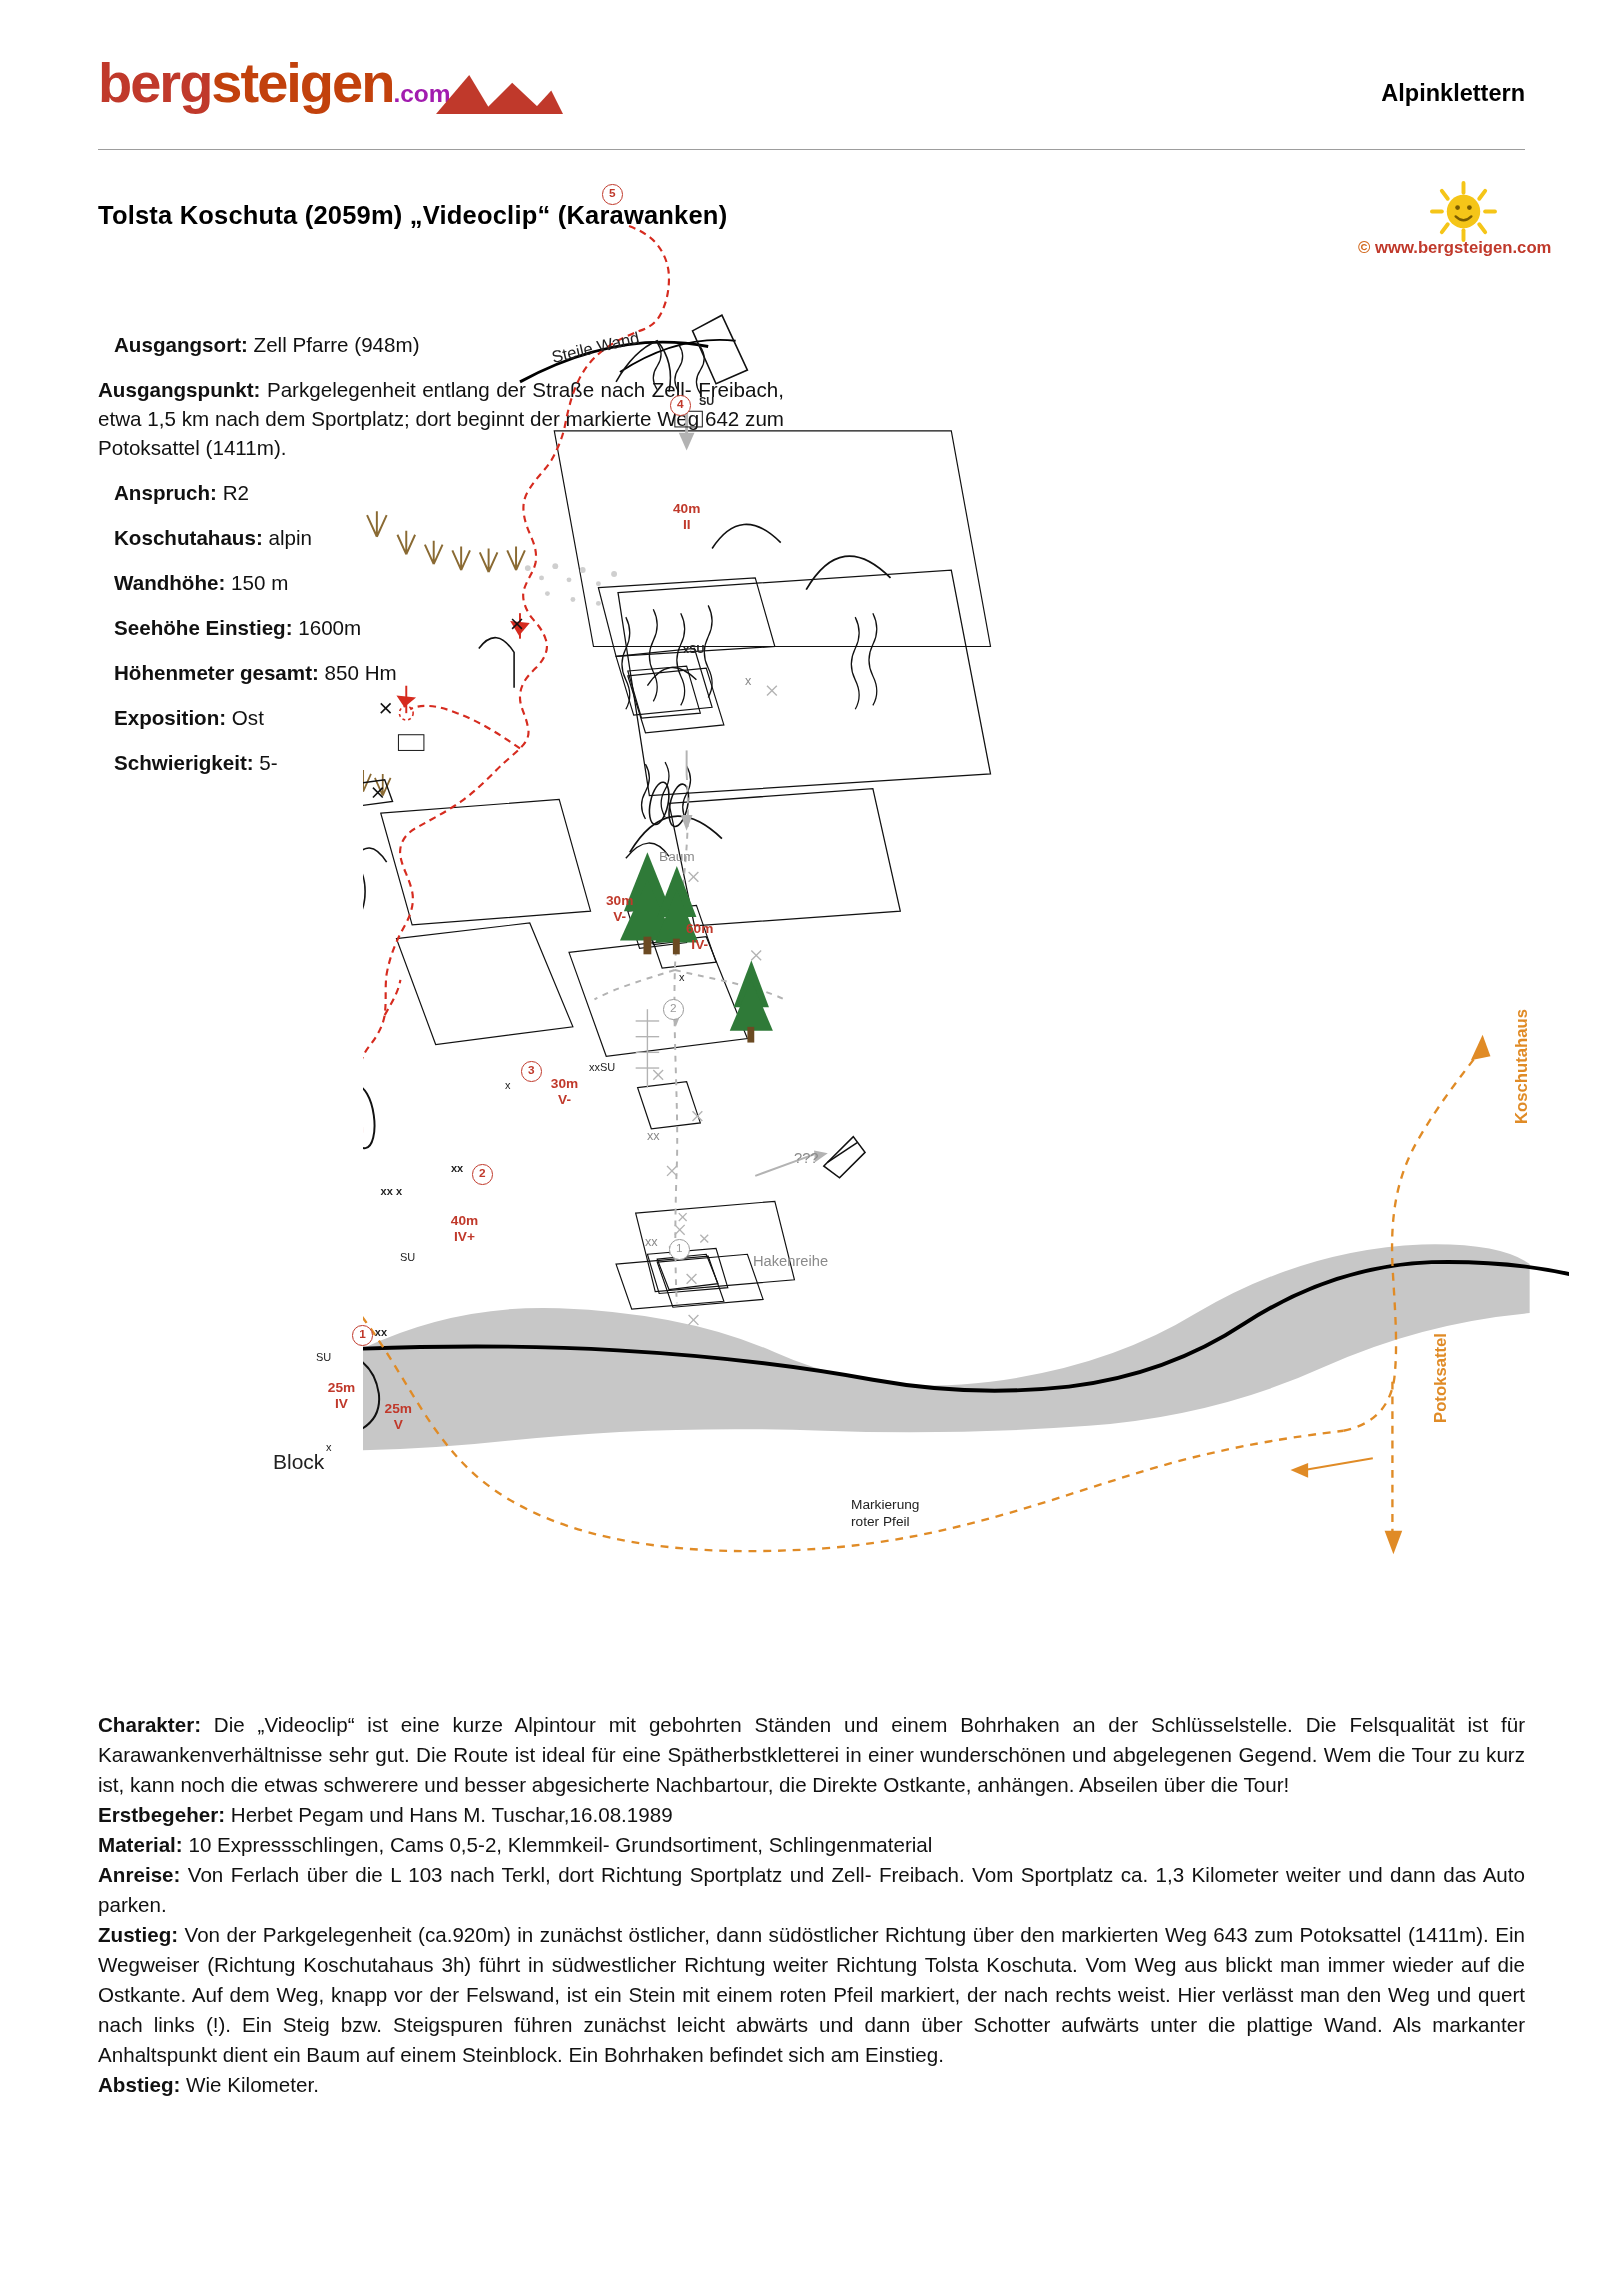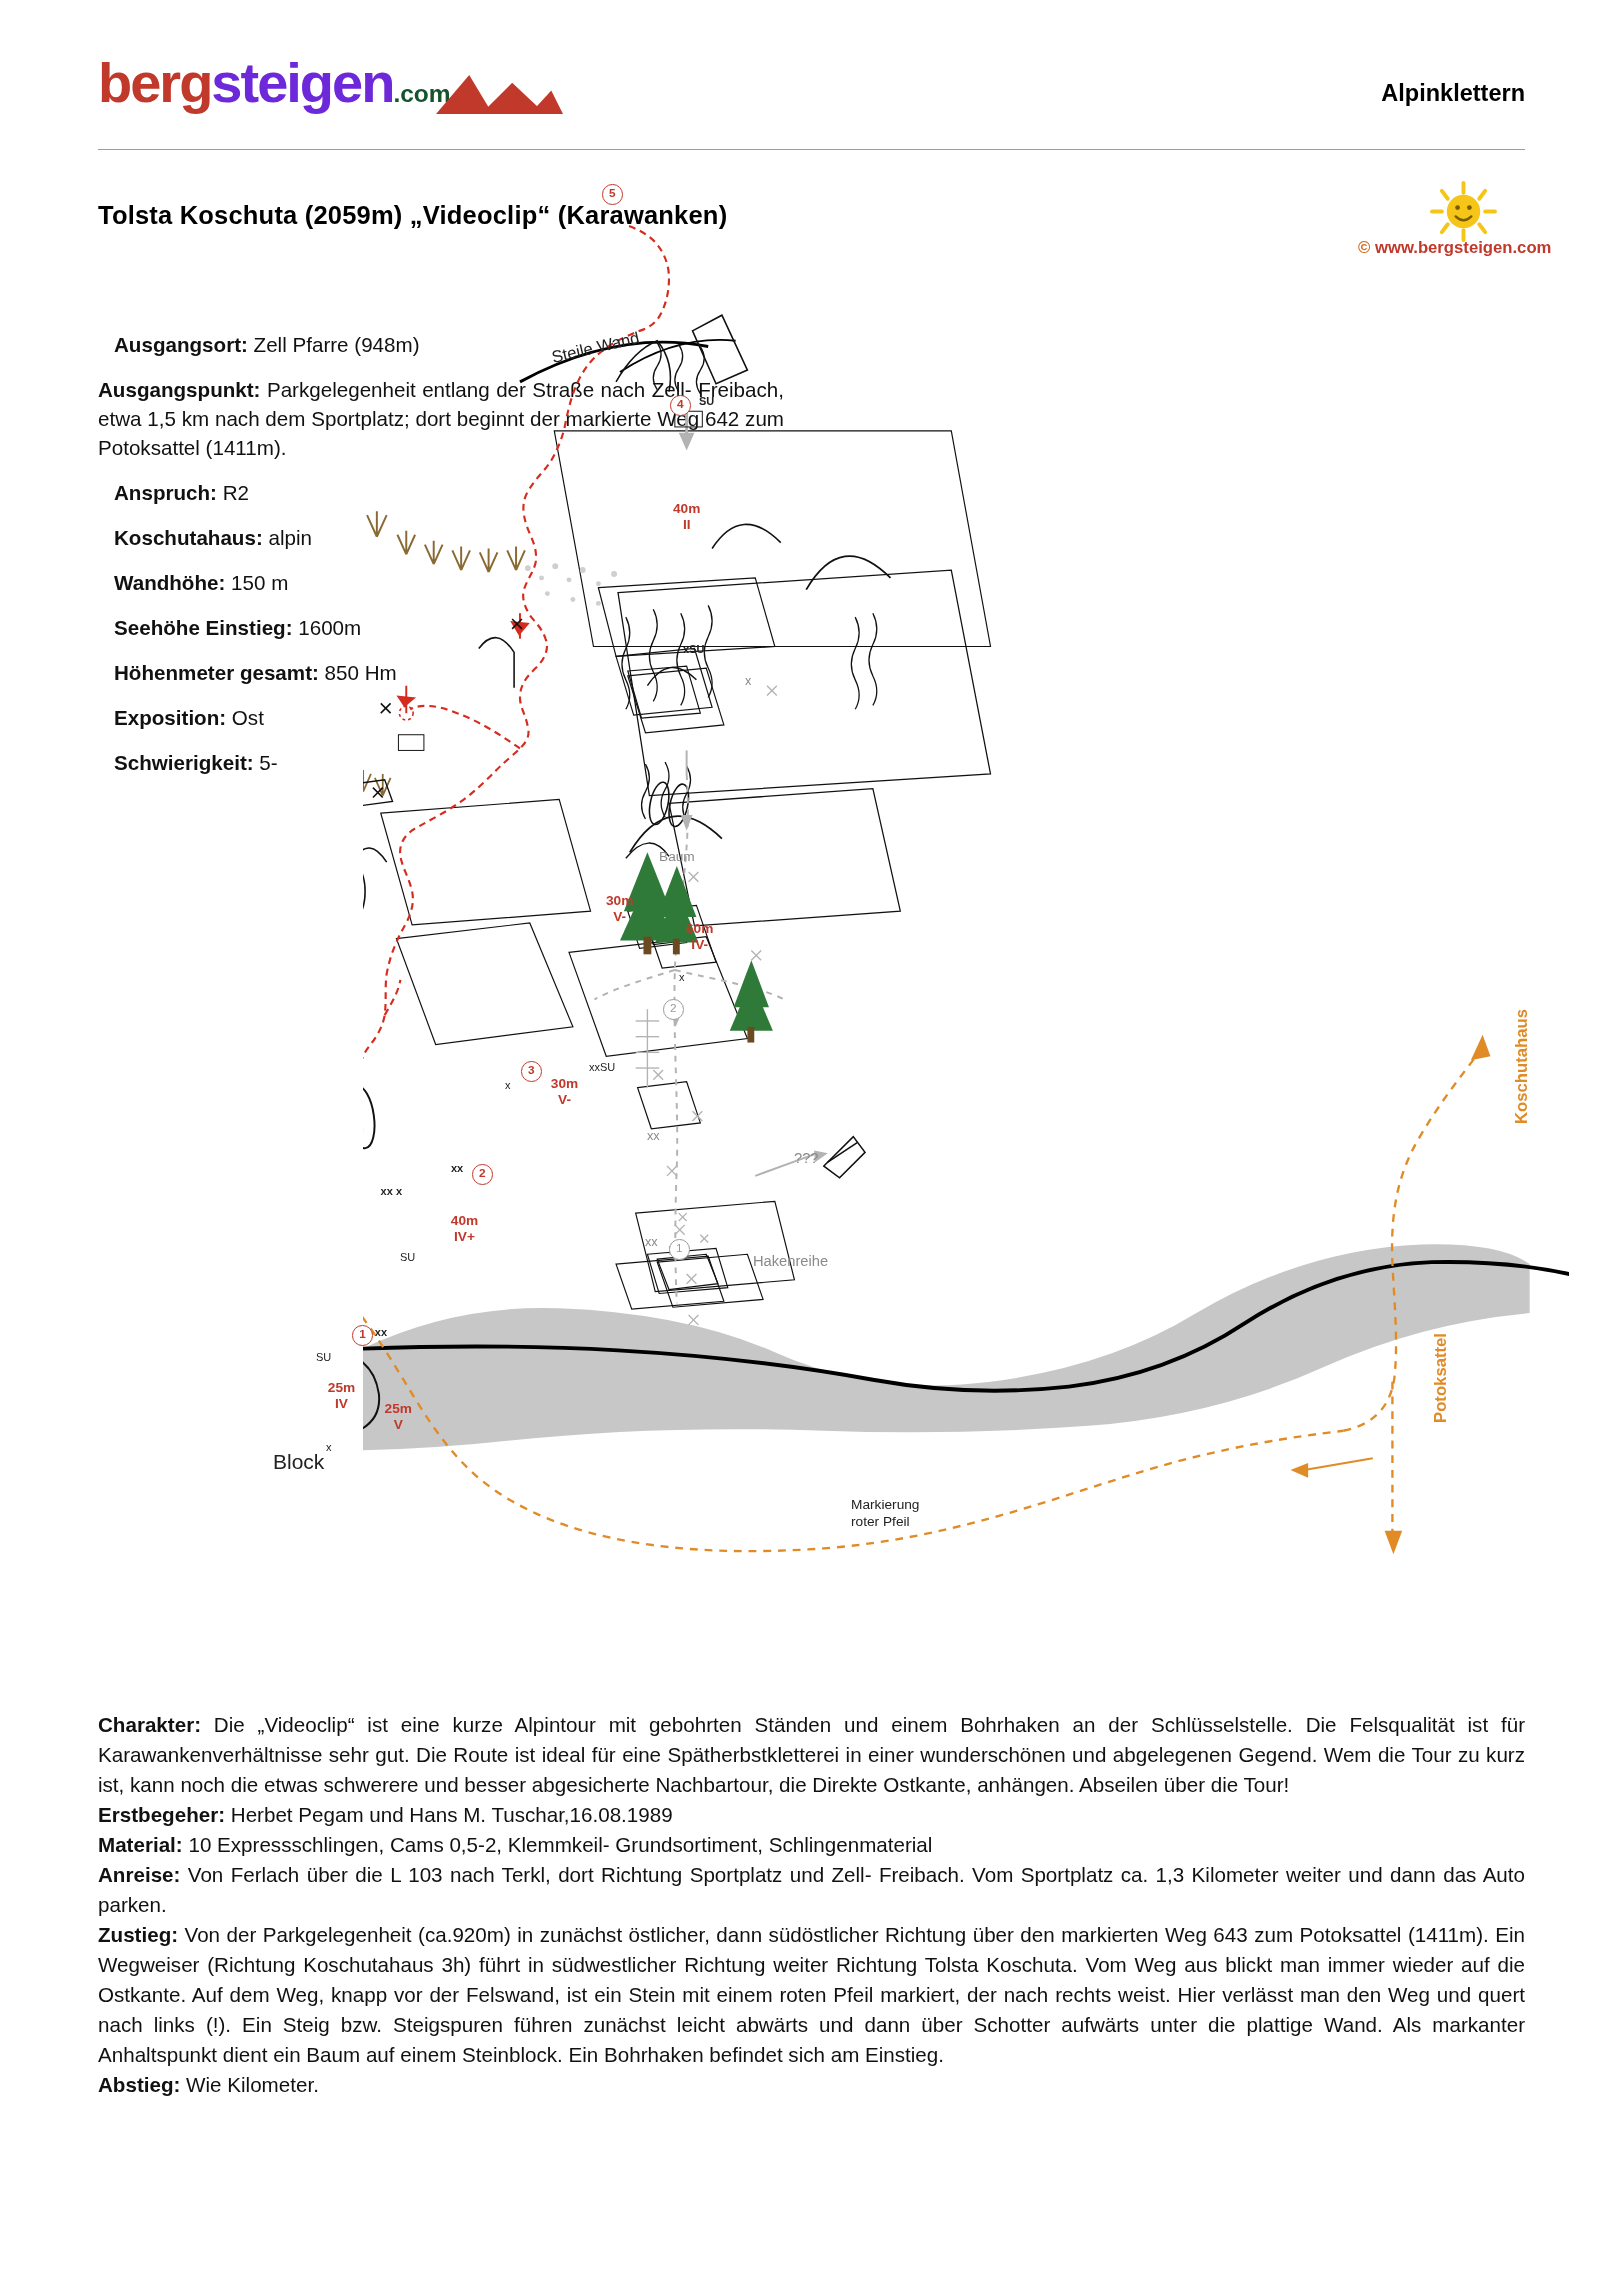--- a/index.html
+++ b/index.html
@@ -13,22 +13,22 @@
   }
   .page{position:absolute;left:0;top:0;width:1621px;height:2293px;}
 
   
   .logo{position:absolute;left:98px;top:47px;width:470px;height:71px;}
   .logo-text{
     font-size:56px;font-weight:bold;letter-spacing:-2px;line-height:71px;
     color:#000;
   }
   .logo-text .berg{color:#c0392b;}
-  .logo-text .steigen{color:#6d28d9;}
-  .logo-text .dotcom{font-size:24.5px;color:#14532d;font-weight:bold;letter-spacing:0;}
+  .logo-text .steigen{color:#c2410c;}
+  .logo-text .dotcom{font-size:24.5px;color:#a21caf;font-weight:bold;letter-spacing:0;}
   .logo-mtn{position:absolute;left:338px;top:23.5px;width:127px;height:43px;}
   .hdr-right{
     position:absolute;right:96px;top:80px;
     font-size:23.5px;font-weight:bold;color:#000;
   }
   .hdr-rule{position:absolute;left:98px;top:149px;width:1427px;height:1px;background:#9d9d9d;}
 
   .title{
     position:absolute;left:98px;top:201px;
     font-size:25.5px;font-weight:bold;color:#000;letter-spacing:0.2px;

